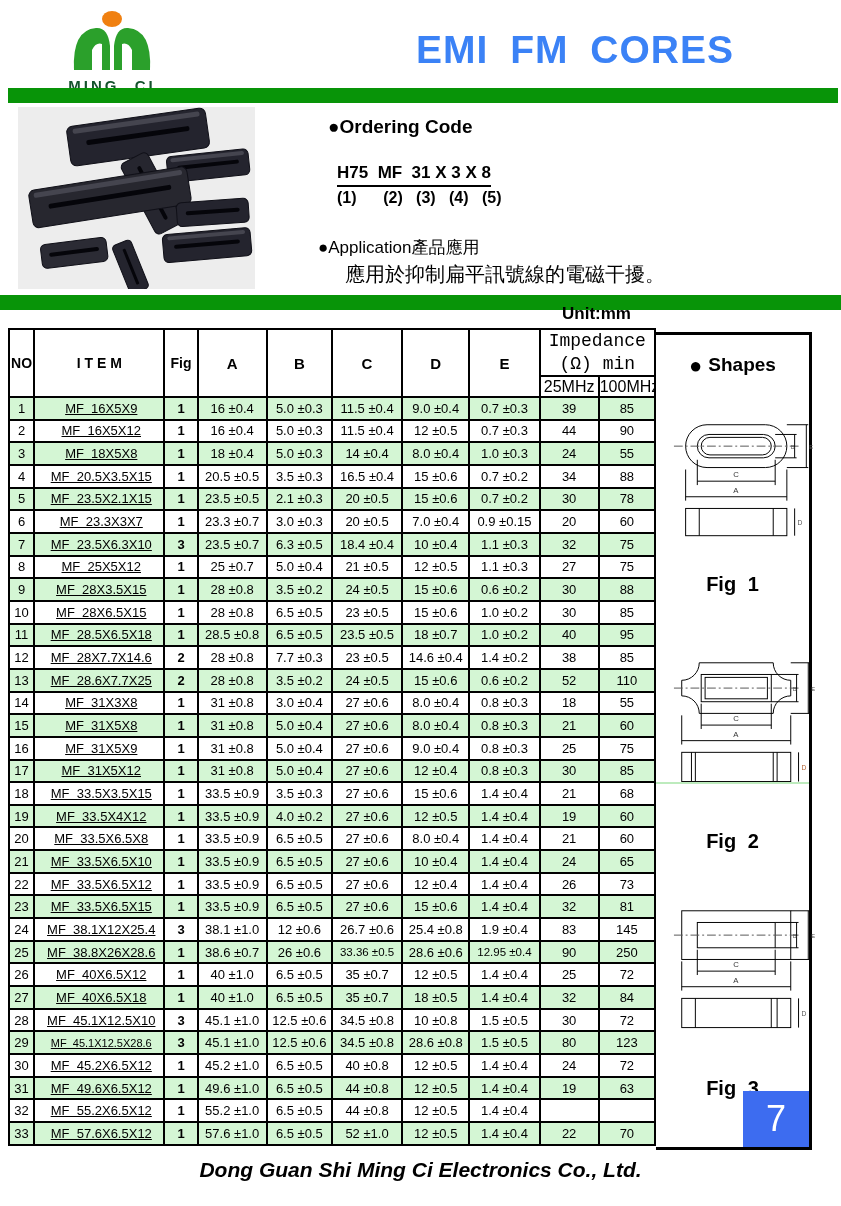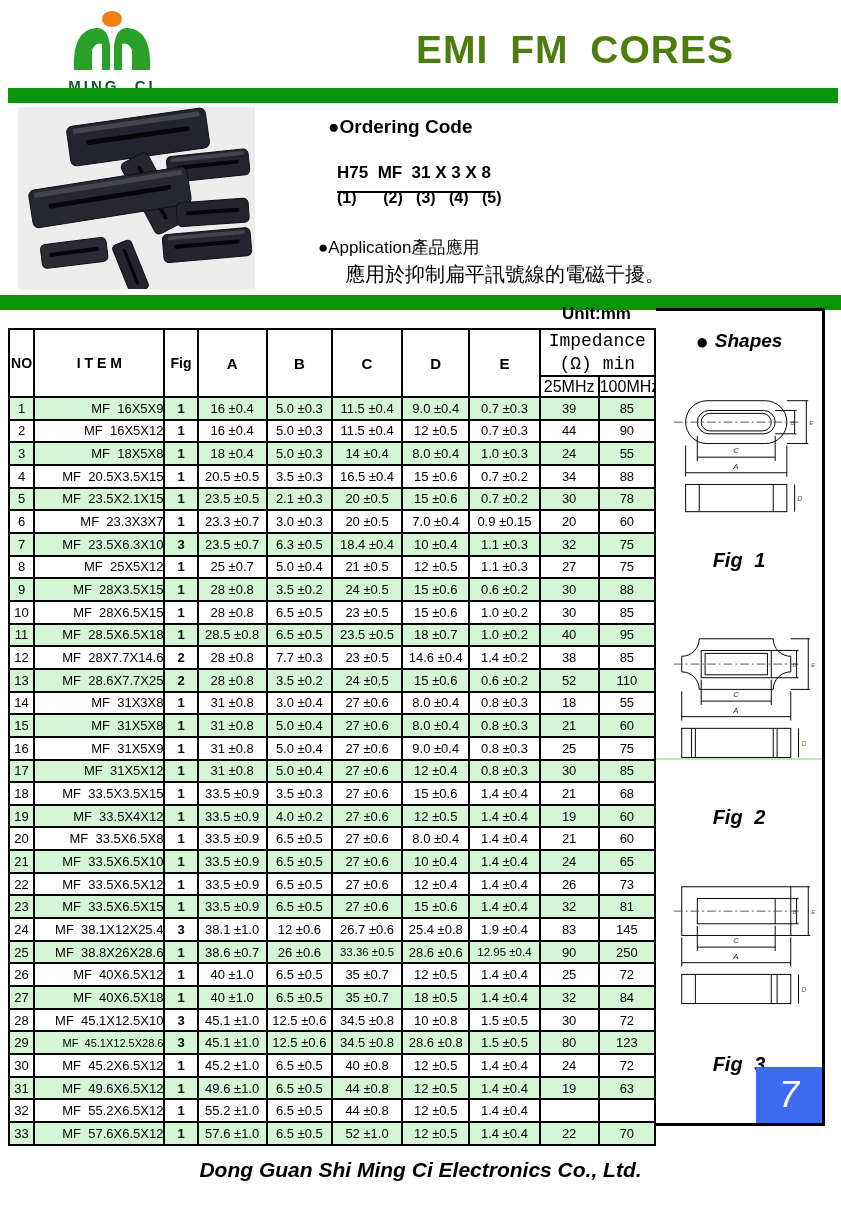--- a/index.html
+++ b/index.html
@@ -3,32 +3,32 @@
 <meta charset="utf-8">
 <style>
   * { margin:0; padding:0; box-sizing:border-box; }
   body { font-family:"Liberation Sans", sans-serif; background:#fff; }
   #page { position:relative; width:841px; height:1206px; background:#fff; overflow:hidden; }
 
   
   .logo { position:absolute; left:52px; top:10px; width:120px; text-align:center; }
   .logo-text { color:#14532d; font-size:15px; font-weight:bold; letter-spacing:3px; word-spacing:8px; margin-top:1px; }
   .page-title { position:absolute; left:340px; top:28px; width:470px; text-align:center;
-                font-size:39px; font-weight:bold; letter-spacing:1px; word-spacing:10px; color:#4d7c0f; }
+                font-size:39px; font-weight:bold; letter-spacing:1px; word-spacing:10px; color:#3b82f6; }
   .green-bar { position:absolute; height:15px; background:#089408; }
   .bar1 { left:8px; top:88px; width:830px; }
   .bar2 { left:0px; top:295px; width:841px; }
 
   
   .product-photo { position:absolute; left:18px; top:107px; width:237px; height:182px; background:#ededed; }
 
   
   .ord-label { position:absolute; left:328px; top:116px; font-size:19px; font-weight:bold; }
   .ord-code  { position:absolute; left:337px; top:163px; font-size:17px; font-weight:bold;
-               border-bottom:2px solid #000; padding-bottom:8px; white-space:pre; }
+               border-bottom:2px solid #000; padding-bottom:2px; white-space:pre; }
   .ord-pos   { position:absolute; left:337px; top:189px; font-size:16px; font-weight:bold; white-space:pre; }
   .app-label { position:absolute; left:318px; top:236px; font-size:17px; }
   .app-text  { position:absolute; left:345px; top:261px; font-size:20px; }
   .legend    { position:absolute; left:638px; top:166px; }
   .legend div { font-size:15px; font-weight:bold; margin-bottom:6px; white-space:nowrap; }
   .legend div:last-child { font-size:18px; margin-top:2px; }
 
   
   .sec-row { position:absolute; left:10px; top:303px; width:820px; height:24px; }
   .sec-title { position:absolute; left:0; top:0; font-size:19px; font-weight:bold; }
@@ -39,28 +39,28 @@
   .tbl-wrap { position:absolute; left:8px; top:328px; }
   table { border-collapse:collapse; table-layout:fixed; width:648px; height:818px; font-size:13px; }
   td { border:2px solid #000; padding:0; text-align:center; overflow:hidden; white-space:nowrap; }
   tr.hdr1 { height:42px; } tr.hdr2 { height:21px; }
   .h-main { font-size:14px; font-weight:bold; }
   .h-dim  { font-size:15px; font-weight:bold; }
   .h-imp  { font-family:Liberation Mono, monospace; font-size:18px; line-height:1.25; }
   .h-mhz  { font-size:16px; }
   tr.odd td { background:#d4f6d4; }
   tr.even td { background:#ffffff; }
-  td.item { text-align:right; padding-left:4px; white-space:pre; }
+  td.item { text-align:center; padding-left:4px; white-space:pre;text-decoration:underline; }
   td.fig  { font-weight:bold; }
   td.tight { font-size:11.5px; }
   td.xtight { font-size:11px; }
 
   
-  .shapes-panel { position:absolute; left:656px; top:308px; width:169px; height:818px;
-                  border:3px solid #000; border-left:none; background:#fff;font-style:italic; }
+  .shapes-panel { position:absolute; left:656px; top:332px; width:156px; height:818px;
+                  border:3px solid #000; border-left:none; background:#fff; }
   .shapes-title { position:absolute; left:0; top:18px; width:100%; text-align:center;
                   font-size:19px; font-weight:bold; }
   .shapes-title .dot { font-size:22px; vertical-align:-2px; margin-right:6px; }
   .figsvg { position:absolute; left:16px; }
   .fig1 { top:78px; } .fig2 { top:318px; } .fig3 { top:566px; }
   .fig-label { position:absolute; left:0; width:100%; text-align:center; font-size:20px; font-weight:bold; word-spacing:6px; }
   .fl1 { top:238px; } .fl2 { top:495px; } .fl3 { top:742px; }
   .green-divider { position:absolute; left:0px; top:447px; width:100%; height:2px; background:#bdebbd; }
   .page-box { position:absolute; right:0; bottom:0; width:66px; height:56px; background:#3d6cf0;
               color:#fff; font-size:36px; text-align:center; line-height:56px; }

